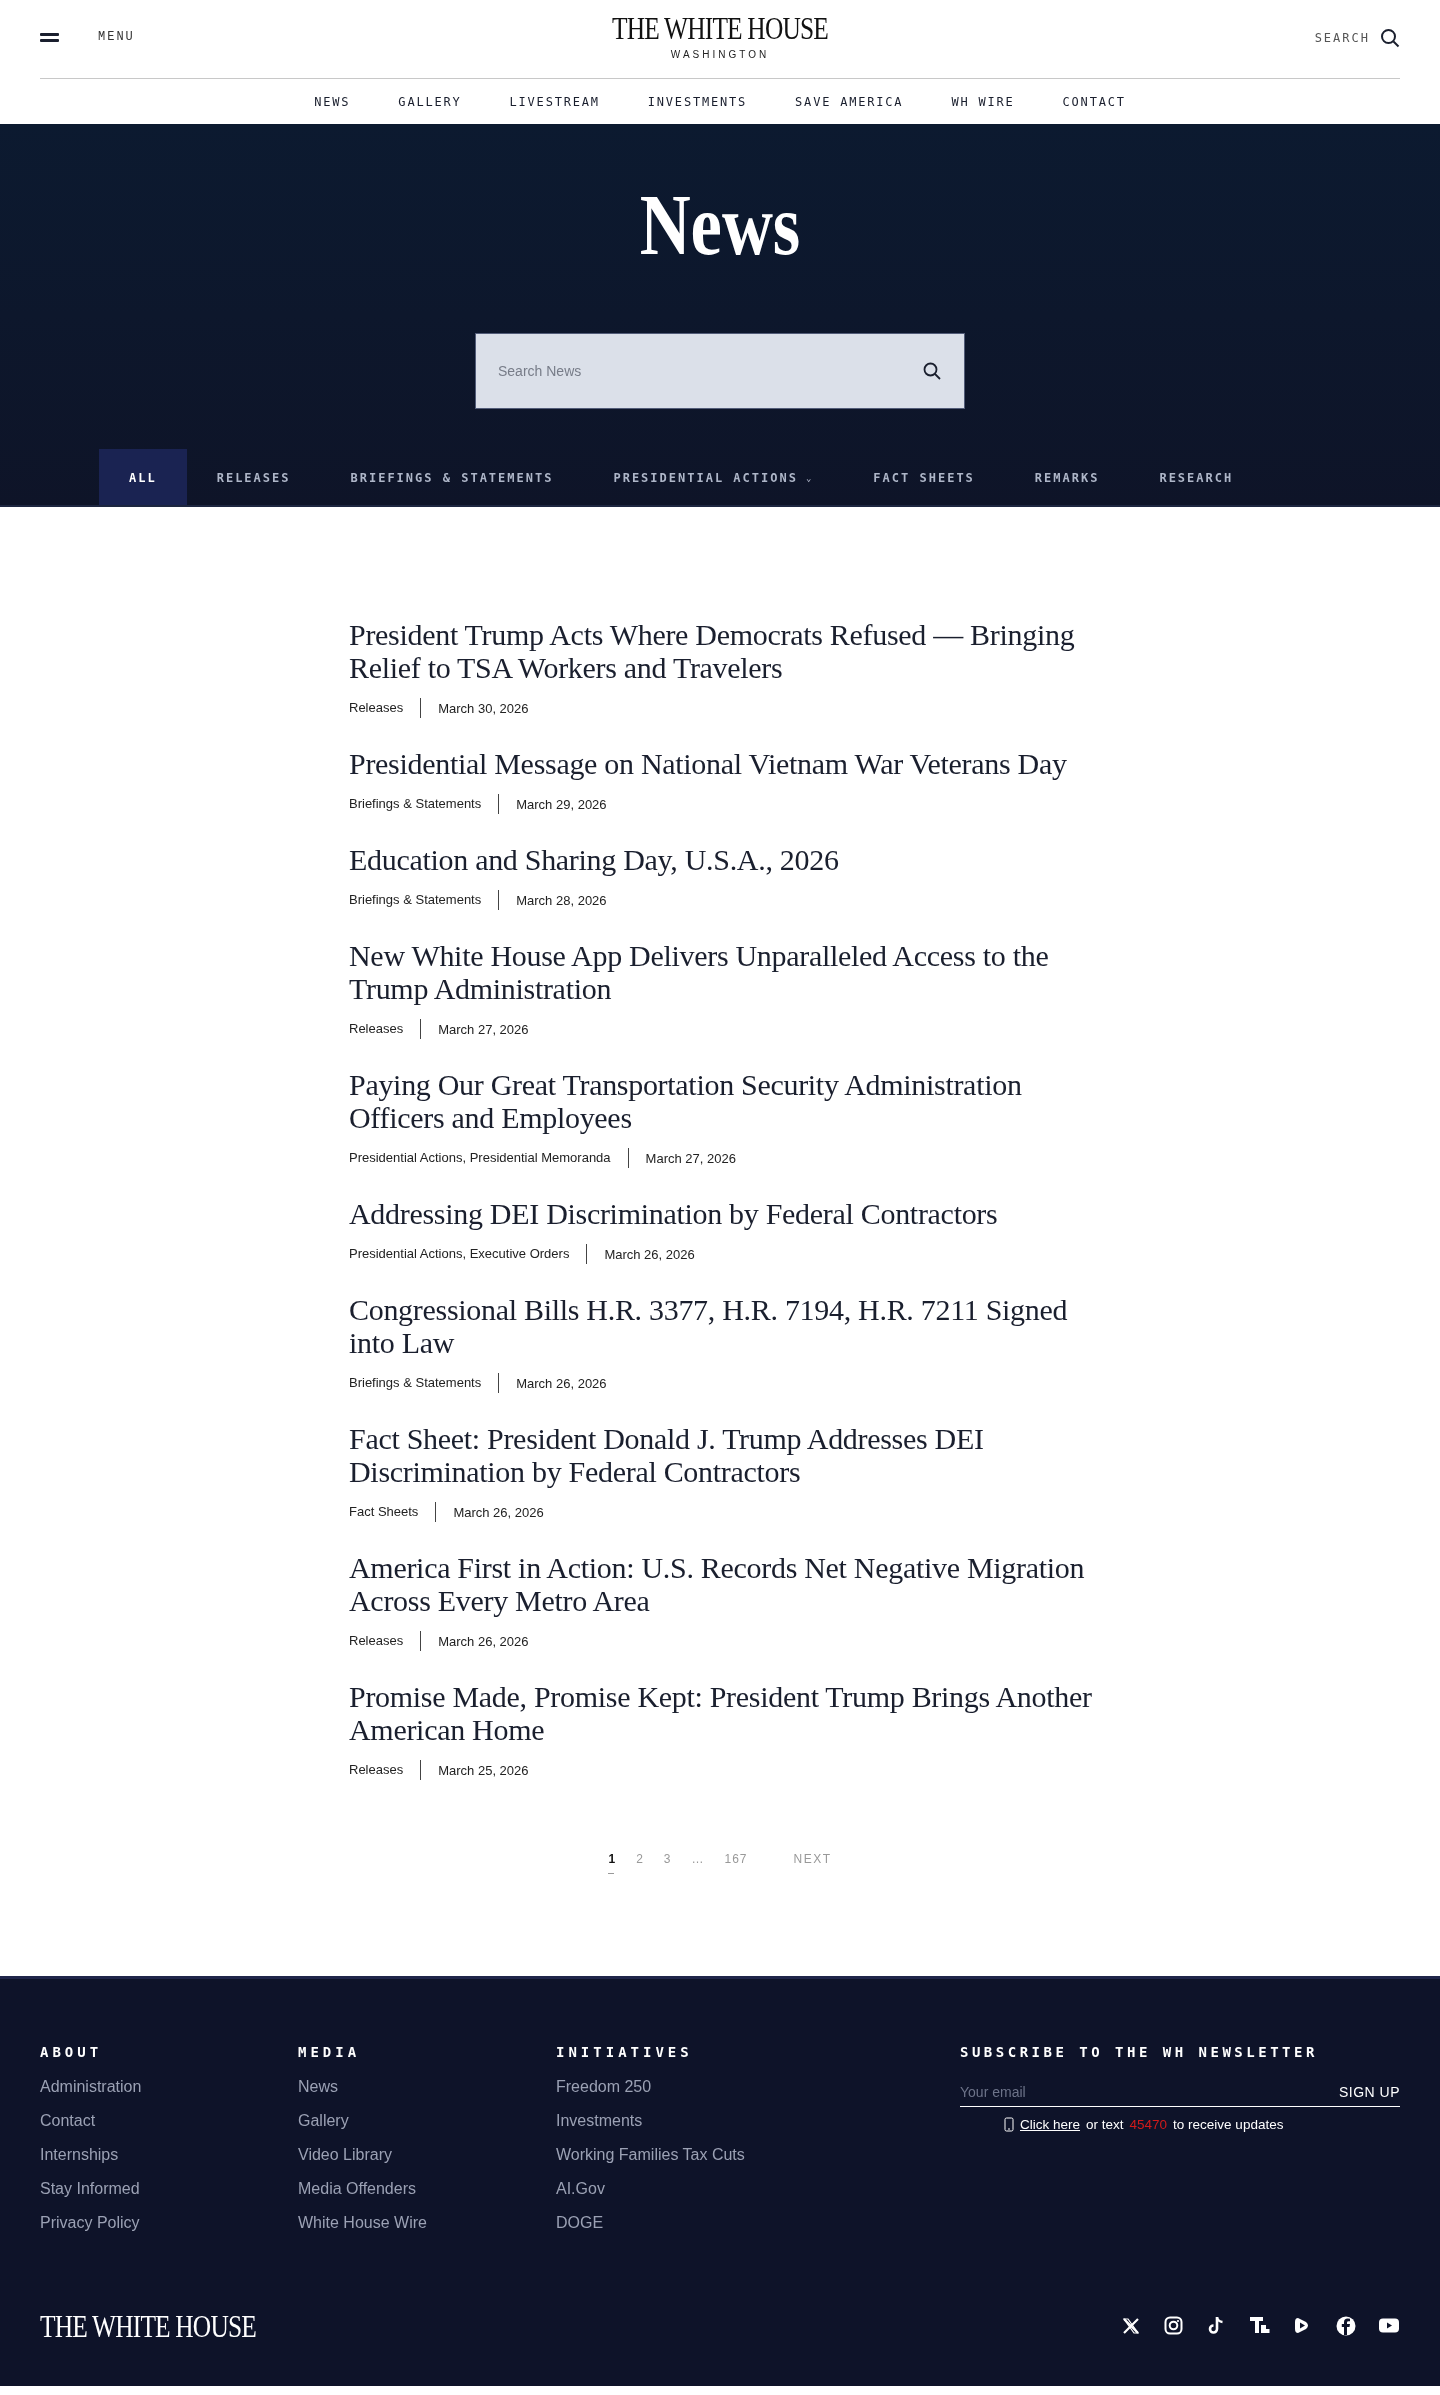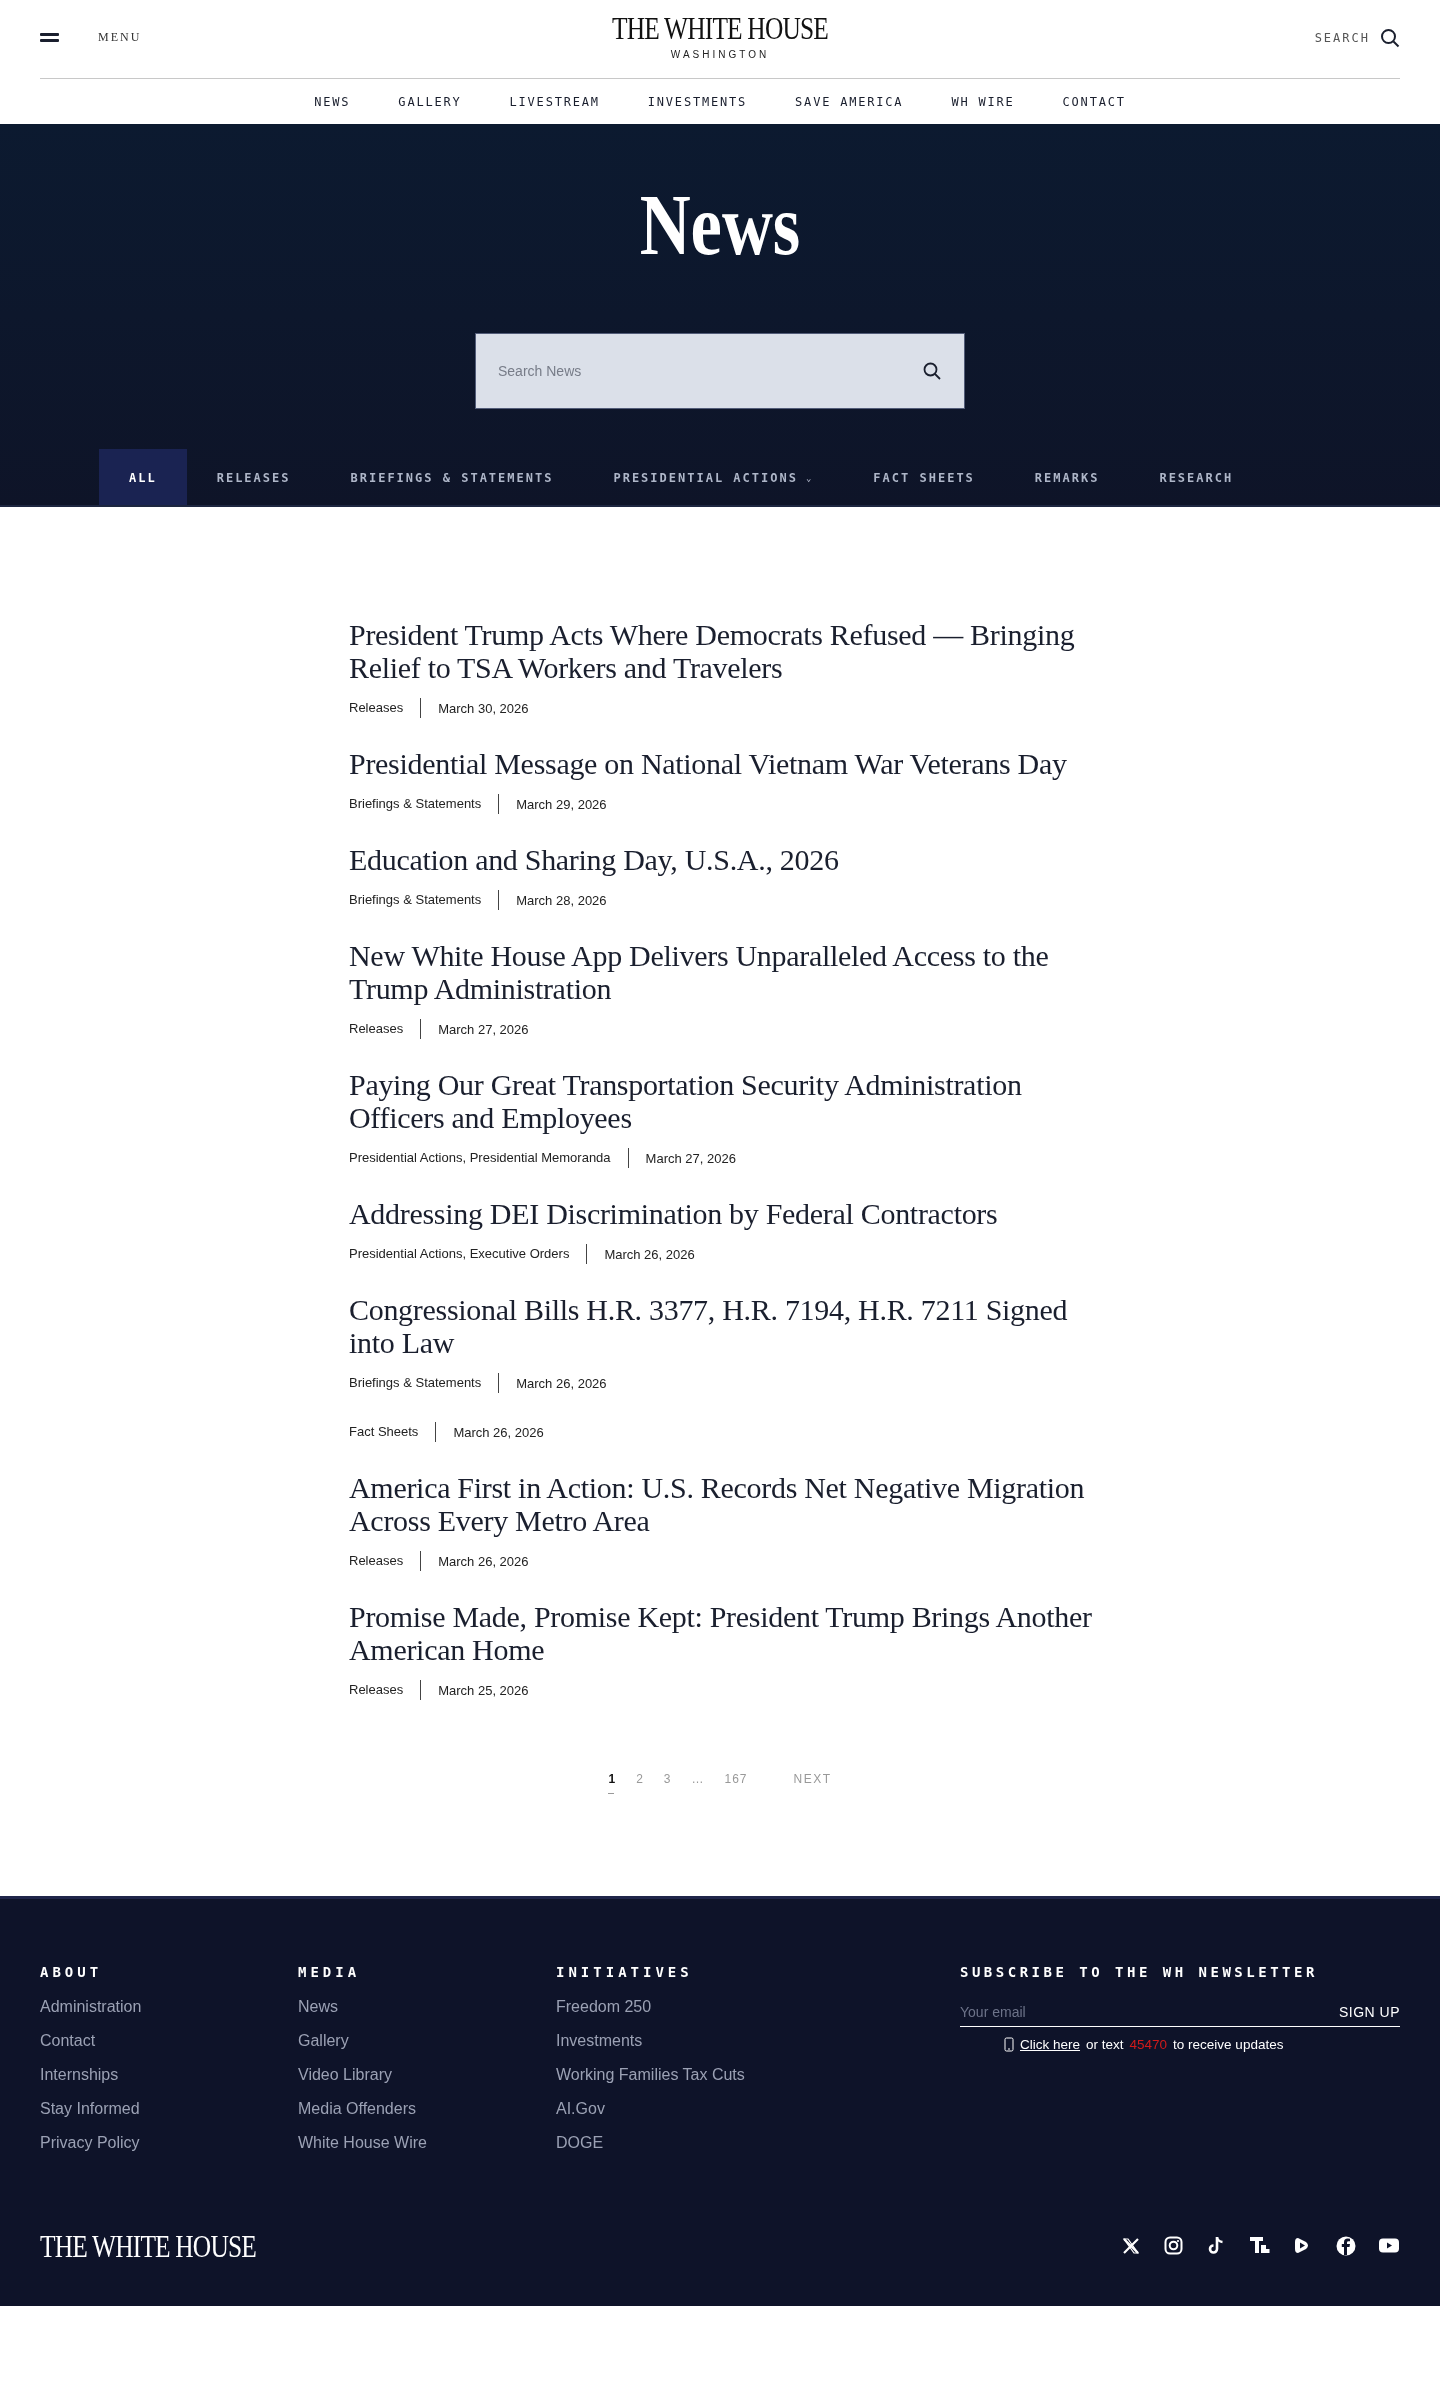--- a/index.html
+++ b/index.html
@@ -6,21 +6,21 @@
   html, body { width: 1440px; background: #ffffff; }
   body { font-family: "Liberation Sans", sans-serif; color: #1a1f2e; }
   a { color: inherit; text-decoration: none; }
 
   
   .header { height: 124px; background: #fff; position: relative; }
   .header-top { position: relative; height: 79px; margin: 0 40px; border-bottom: 1px solid #c8c8c8; }
   .menu-btn { position: absolute; left: 0; top: 30px; display: flex; align-items: center; gap: 12px; cursor: pointer; }
   .hamburger { width: 19px; height: 9px; display: flex; flex-direction: column; justify-content: space-between; }
   .hamburger span { display: block; height: 3px; background: #1a1f2e; border-radius: 1px; }
-  .menu-label { font-family: Liberation Serif, serif; font-size: 12px; letter-spacing: 2px; color: #333; padding-left: 27px; }
+  .menu-label { font-family: Liberation Mono, monospace; font-size: 12px; letter-spacing: 2px; color: #333; padding-left: 27px; }
   .logo { position: absolute; left: 50%; top: 12px; transform: translateX(-50%); text-align: center; }
   .logo-title { font-family: "Liberation Serif", serif; font-size: 31px; letter-spacing: -1px; color: #111; transform: scaleX(0.82); line-height: 34px; white-space: nowrap; }
   .logo-sub { font-family: "Liberation Sans", sans-serif; font-size: 10px; letter-spacing: 3px; color: #222; margin-top: 3px; }
   .search-btn { position: absolute; right: 0; top: 28px; display: flex; align-items: center; gap: 10px; cursor: pointer; }
   .search-label { font-family: "DejaVu Sans Mono", monospace; font-size: 12px; letter-spacing: 2px; color: #555; }
   .nav { display: flex; justify-content: center; gap: 0; height: 45px; align-items: center; }
   .nav a { font-family: "DejaVu Sans Mono", monospace; font-size: 12px; letter-spacing: 1.8px; color: #1a1f2e; padding: 0 24px; }
 
   
   .hero { background: linear-gradient(180deg, #0c1a30 0%, #0e1428 100%); height: 383px; position: relative; }
@@ -170,20 +170,21 @@
       </div>
   </article>
   <article class="article">
     <a class="article-title">Congressional Bills H.R. 3377, H.R. 7194, H.R. 7211 Signed into Law</a>
     <div class="meta">
         <a class="cat">Briefings &amp; Statements</a>
         <span class="date">March 26, 2026</span>
       </div>
   </article>
   <article class="article">
+    <a class="article-title">Fact Sheet: President Donald J. Trump Addresses DEI Discrimination by Federal Contractors</a>
     <div class="meta">
         <a class="cat">Fact Sheets</a>
         <span class="date">March 26, 2026</span>
       </div>
   </article>
   <article class="article">
     <a class="article-title">America First in Action: U.S. Records Net Negative Migration Across Every Metro Area</a>
     <div class="meta">
         <a class="cat">Releases</a>
         <span class="date">March 26, 2026</span>

